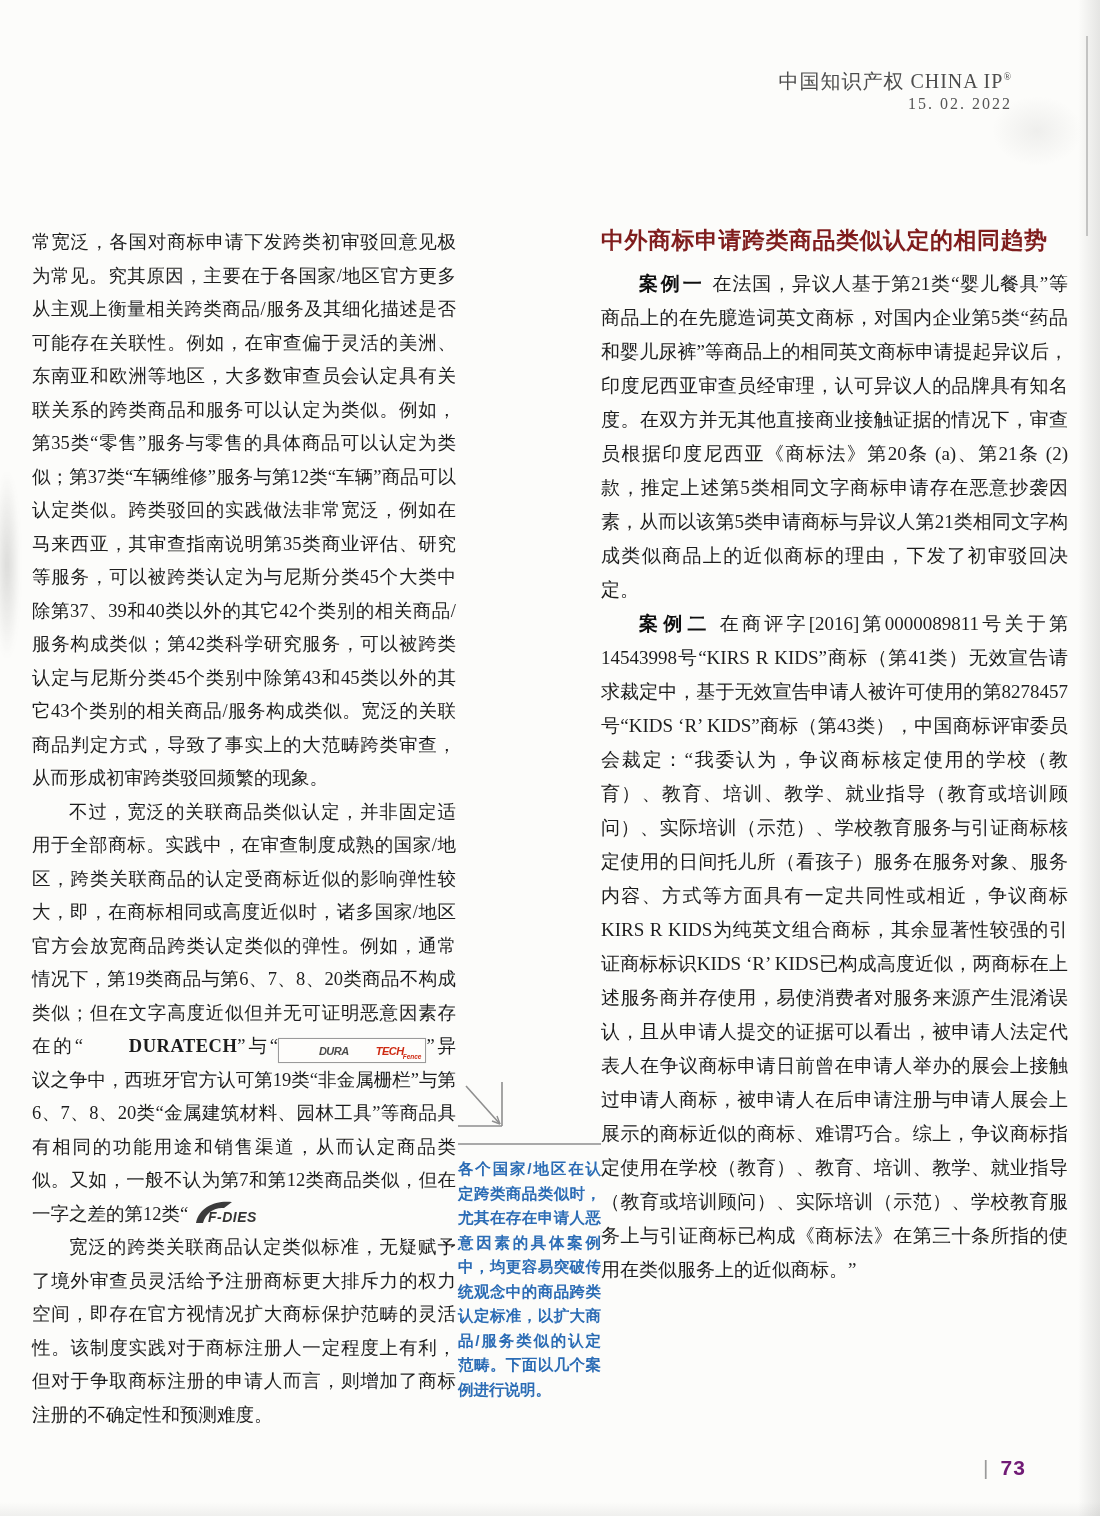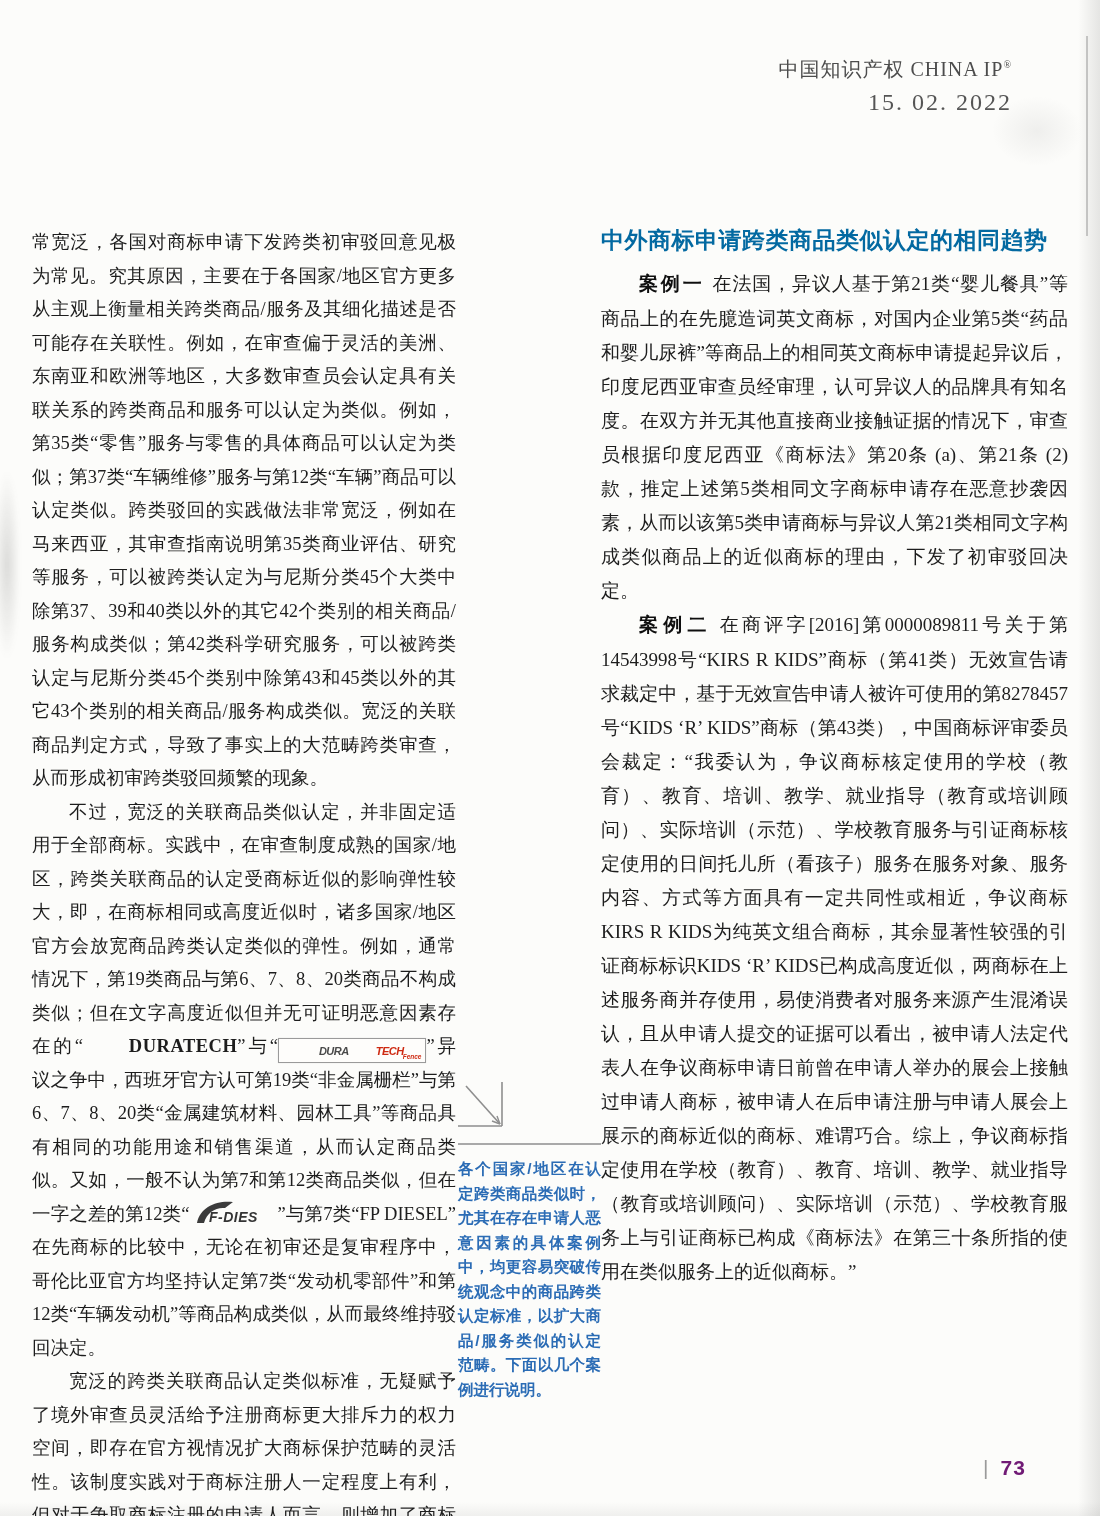--- a/index.html
+++ b/index.html
@@ -15,38 +15,38 @@
   .scan-edge-line{position:absolute;left:1086px;top:36px;width:2px;height:200px;
     background:rgba(110,110,110,0.35);filter:blur(0.6px);pointer-events:none;}
   .scan-corner-tr{position:absolute;right:18px;top:96px;width:90px;height:70px;
     background:radial-gradient(closest-side,rgba(120,120,120,0.10),rgba(120,120,120,0));pointer-events:none;}
   .scan-smudge-left{position:absolute;left:-6px;top:470px;width:26px;height:190px;
     background:radial-gradient(closest-side,rgba(70,70,70,0.18),rgba(70,70,70,0));filter:blur(2px);pointer-events:none;}
   .scan-bottom{position:absolute;left:0;bottom:0;width:100%;height:14px;
     background:linear-gradient(to bottom,rgba(0,0,0,0),rgba(90,90,90,0.08));pointer-events:none;}
 
   
-  .masthead{position:absolute;right:88px;top:56px;text-align:right;color:#4c4c4c;}
+  .masthead{position:absolute;right:88px;top:68px;text-align:right;color:#4c4c4c;}
   .masthead .brand{font-size:20px;letter-spacing:1px;}
   .masthead .brand sup{font-size:10px;vertical-align:8px;}
-  .masthead .date{font-size:24px;letter-spacing:2px;margin-top:6px;color:#555;}
+  .masthead .date{font-size:16px;letter-spacing:2px;color:#555;}
 
   
   .col{position:absolute;text-align:justify;}
   .col p{margin:0;}
   .col-left{left:32px;top:226px;width:424px;font-size:18.5px;line-height:33.5px;}
   .col-right{left:601px;top:226px;width:467px;font-size:19px;line-height:34px;}
   .indent{text-indent:2em;}
   .rc-heading{
     font-family:"Liberation Sans","DejaVu Sans",sans-serif;
-    font-weight:bold;font-size:23px;letter-spacing:0.5px;color:#0369a1;
+    font-weight:bold;font-size:23px;letter-spacing:0.5px;color:#7f1d1d;
     margin:0 0 12px 0;text-align:left;line-height:1.25;
   }
   .case-label{
-    font-family:Liberation Mono, monospace;
+    font-family:Liberation Serif, serif;
     font-weight:bold;color:#0e0e0e;letter-spacing:2px;margin-right:8px;
   }
   .latin-bold{font-weight:bold;letter-spacing:0.5px;margin-left:46px;}
 
   
   .logo-duratech{
     display:inline-block;border:1px solid #9a9a9a;background:#fefdfb;
     padding:1px 4px 2px 3px;line-height:1;vertical-align:-3px;white-space:nowrap;
     box-shadow:0 0 1px rgba(0,0,0,0.15);
   }
@@ -85,21 +85,21 @@
   <header class="masthead">
     <div class="brand"><span>中国知识产权 CHINA IP</span><sup>®</sup></div>
     <div class="date">15. 02. 2022</div>
   </header>
 
   <section class="col col-left">
     <p>常宽泛，各国对商标申请下发跨类初审驳回意见极为常见。究其原因，主要在于各国家/地区官方更多从主观上衡量相关跨类商品/服务及其细化描述是否可能存在关联性。例如，在审查偏于灵活的美洲、东南亚和欧洲等地区，大多数审查员会认定具有关联关系的跨类商品和服务可以认定为类似。例如，第35类“零售”服务与零售的具体商品可以认定为类似；第37类“车辆维修”服务与第12类“车辆”商品可以认定类似。跨类驳回的实践做法非常宽泛，例如在马来西亚，其审查指南说明第35类商业评估、研究等服务，可以被跨类认定为与尼斯分类45个大类中除第37、39和40类以外的其它42个类别的相关商品/服务构成类似；第42类科学研究服务，可以被跨类认定与尼斯分类45个类别中除第43和45类以外的其它43个类别的相关商品/服务构成类似。宽泛的关联商品判定方式，导致了事实上的大范畴跨类审查，从而形成初审跨类驳回频繁的现象。</p>
     <p class="indent"><span>不过，宽泛的关联商品类似认定，并非固定适用于全部商标。实践中，在审查制度成熟的国家/地区，跨类关联商品的认定受商标近似的影响弹性较大，即，在商标相同或高度近似时，诸多国家/地区官方会放宽商品跨类认定类似的弹性。例如，通常情况下，第19类商品与第6、7、8、20类商品不构成类似；但在文字高度近似但并无可证明恶意因素存在的“</span><span class="latin-bold">DURATECH</span><span>”与“</span><span class="logo-duratech"><span class="lg-dura">DURA</span><span class="lg-tech">TECH</span><span class="lg-fence">Fence</span></span><span>”异议之争中，西班牙官方认可第19类“非金属栅栏”与第6、7、8、20类“金属建筑材料、园林工具”等商品具有相同的功能用途和销售渠道，从而认定商品类似。又如，一般不认为第7和第12类商品类似，但在一字之差的第12类“</span><svg class="logo-fdies" width="84" height="28" viewBox="0 0 84 28">
           <path d="M6 25 C9 9 26 2 42 4 L34 10 C25 9 16 14 13 25 Z" fill="#3b3b3b"></path>
           <text x="18" y="24" font-family="Liberation Sans, sans-serif" font-size="14" font-style="italic" font-weight="bold" letter-spacing="0.5" fill="#343434">F-DIES</text>
-        </svg><span>”与第7类“FP DIESEL”在先商标的比较中，无论在初审还是复审程序中，哥伦比亚官方均坚持认定第7类“发动机零部件”和第12类“车辆发动机”等商品构成类似，从而最终维持驳回决定。</span></p>
+        </svg></p>
     <p class="indent">宽泛的跨类关联商品认定类似标准，无疑赋予了境外审查员灵活给予注册商标更大排斥力的权力空间，即存在官方视情况扩大商标保护范畴的灵活性。该制度实践对于商标注册人一定程度上有利，但对于争取商标注册的申请人而言，则增加了商标注册的不确定性和预测难度。</p>
   </section>
 
   <aside class="pull-quote">
     <svg width="50" height="52" viewBox="0 0 50 52">
       <line x1="44" y1="2" x2="44" y2="46" stroke="#8e8e8e" stroke-width="1.6"></line>
       <line x1="0" y1="46" x2="44" y2="46" stroke="#8e8e8e" stroke-width="1.6"></line>
       <line x1="8" y1="6" x2="42" y2="44" stroke="#8e8e8e" stroke-width="1.6"></line>
       <path d="M42 44 L34 41 M42 44 L39 36" stroke="#8e8e8e" stroke-width="1.4" fill="none"></path>
     </svg>

